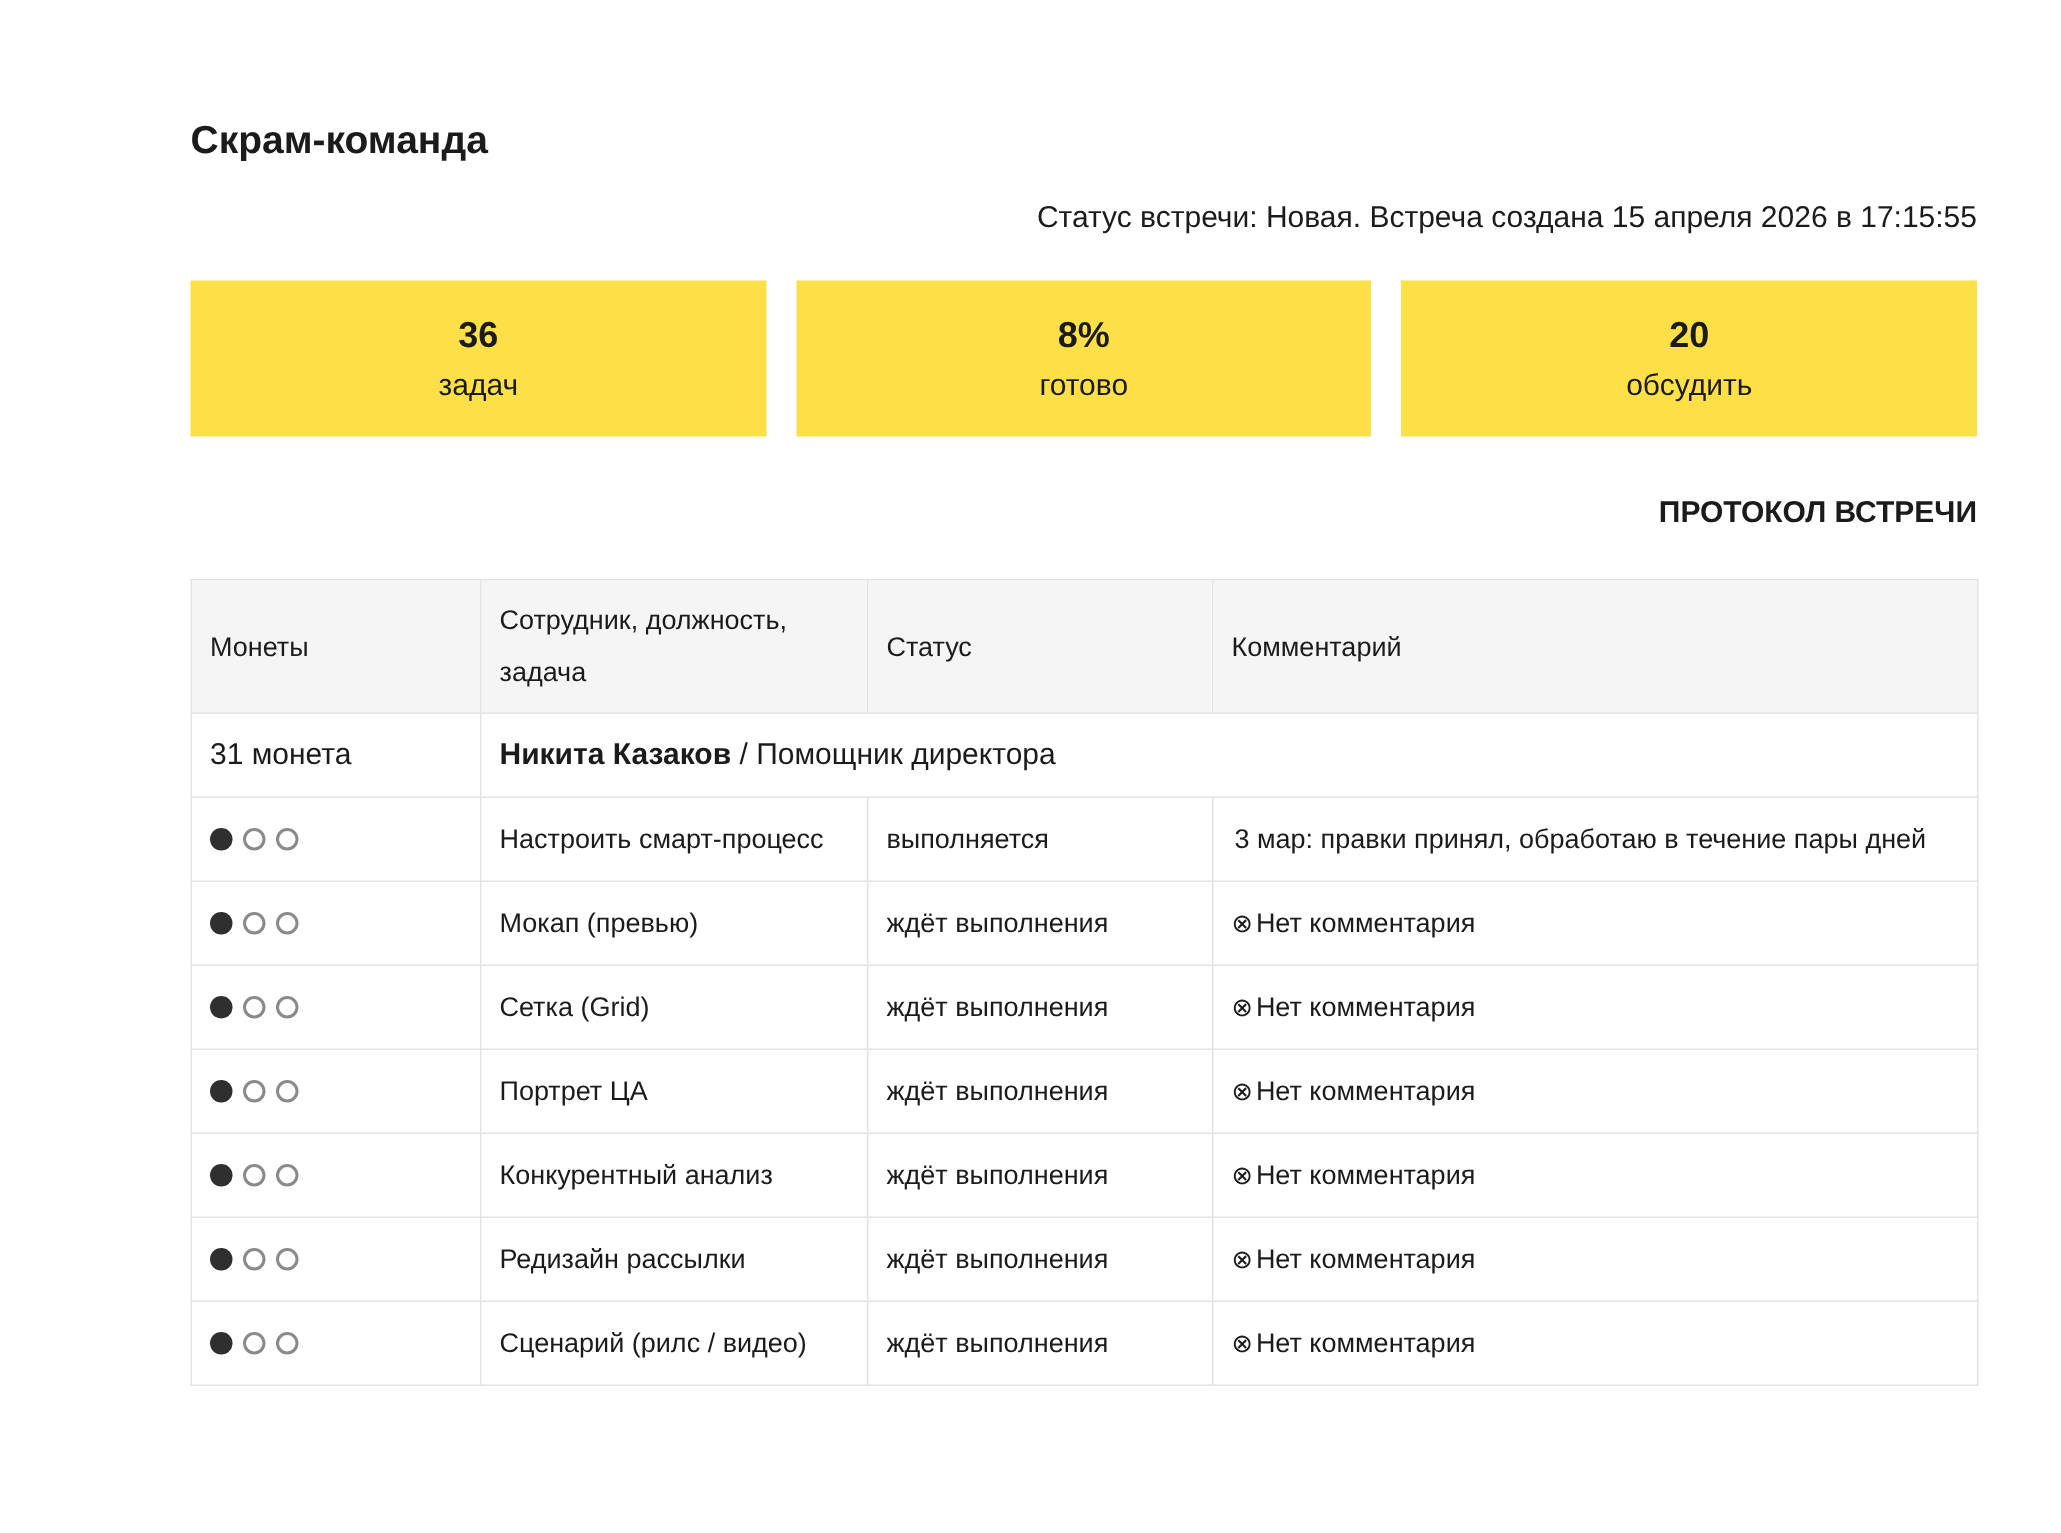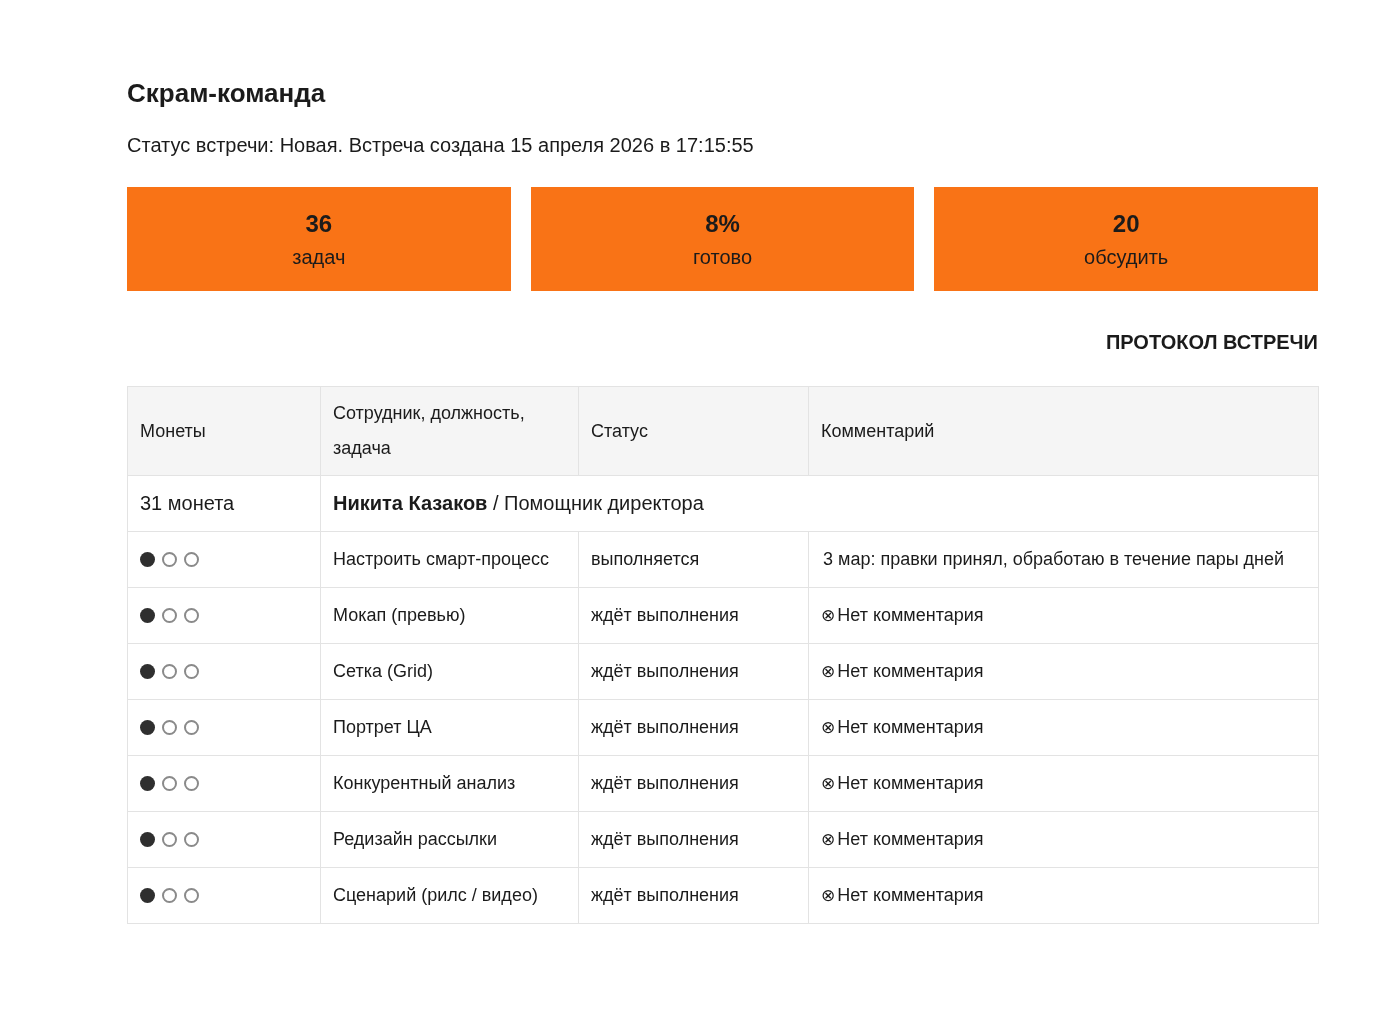--- a/index.html
+++ b/index.html
@@ -2,24 +2,24 @@
 <html><head>
 <meta charset="utf-8">
 <style>
   * { margin: 0; padding: 0; box-sizing: border-box; }
   html, body { width: 1374px; height: 1022px; background: #ffffff; overflow: hidden; }
   body { font-family: "Liberation Sans", "DejaVu Sans", sans-serif; color: #1b1b1b; position: relative; }
 
   .container { position: absolute; left: 127px; top: 0; width: 1191px; }
 
   .page-title { margin-top: 78px; text-align: left; font-size: 26px; font-weight: bold; line-height: 30px; }
-  .meeting-status { margin-top: 24px; text-align: left; font-size: 20px; line-height: 26px; }
+  .meeting-status { margin-top: 24px; text-align: right; font-size: 20px; line-height: 26px; }
 
   .stats-row { margin-top: 29px; display: flex; gap: 20px; }
-  .stat-card { flex: 1; height: 104px; background: #f97316; display: flex; flex-direction: column;
+  .stat-card { flex: 1; height: 104px; background: #fde047; display: flex; flex-direction: column;
                align-items: center; justify-content: center; gap: 9px; }
   .stat-value { font-size: 24px; font-weight: bold; line-height: 26px; }
   .stat-label { font-size: 20px; line-height: 22px; }
 
   .protocol-heading { margin-top: 38px; text-align: right; font-size: 20px; font-weight: bold; line-height: 26px; }
 
   table.protocol-table { margin-top: 31px; width: 100%; border-collapse: collapse; table-layout: fixed; }
   .protocol-table th, .protocol-table td {
     border: 1px solid #e3e3e3; padding: 10px 12px; font-size: 18px; line-height: 35px;
     text-align: left; vertical-align: top; font-weight: normal; overflow: hidden;

